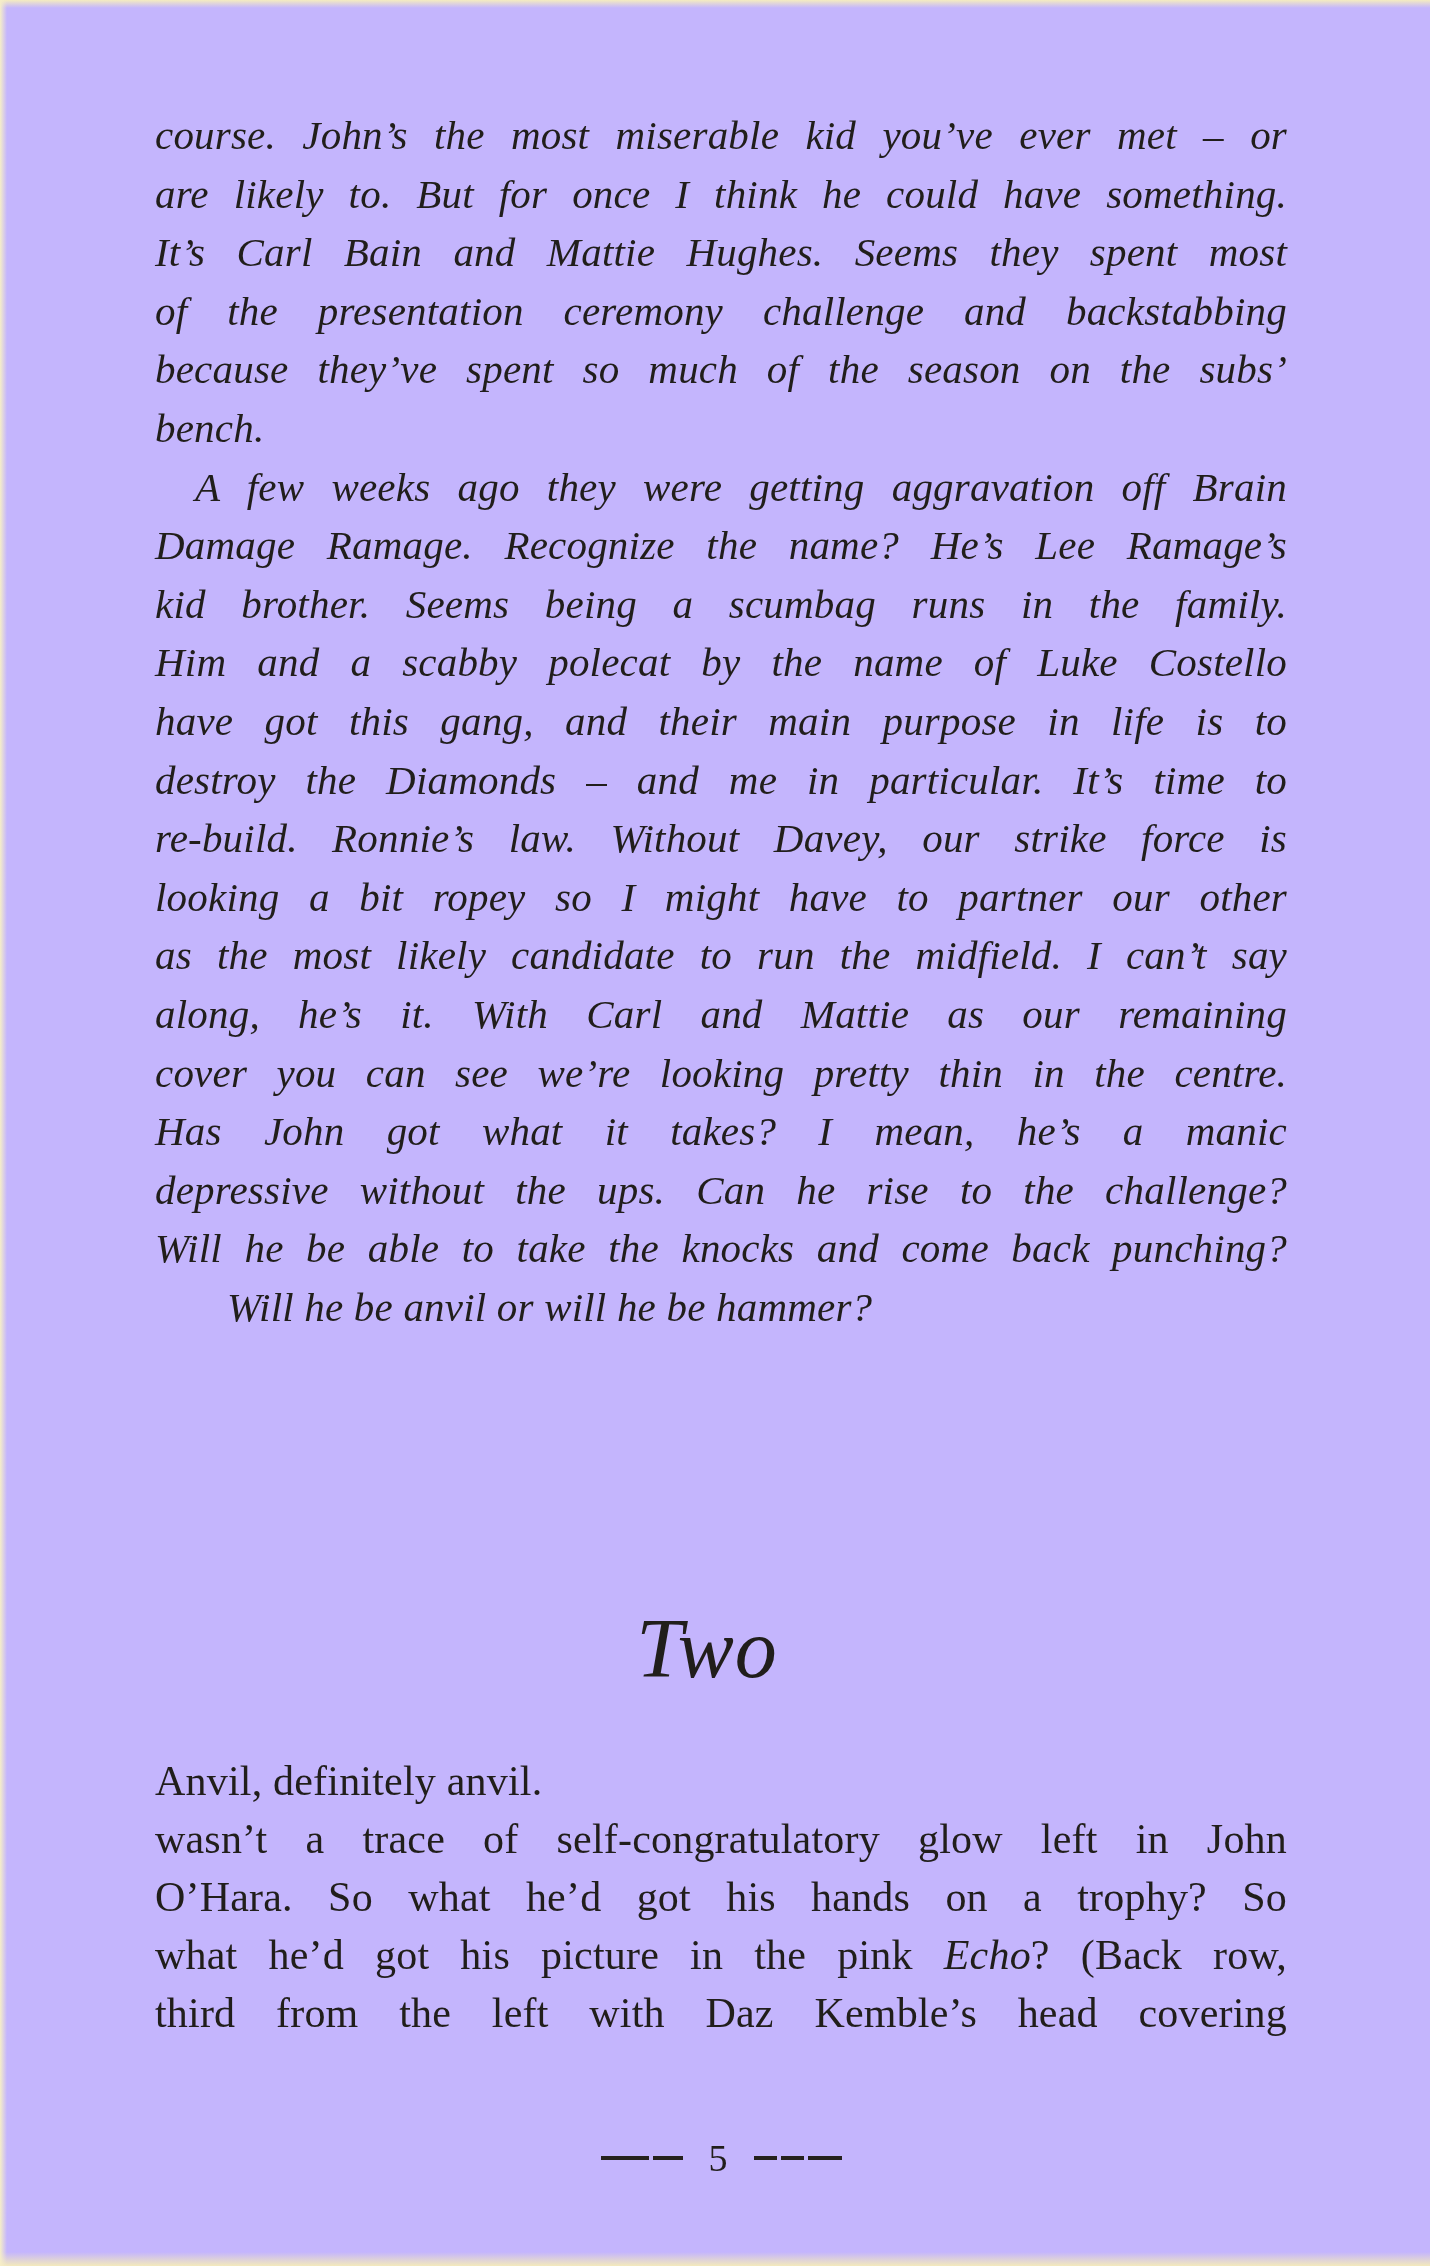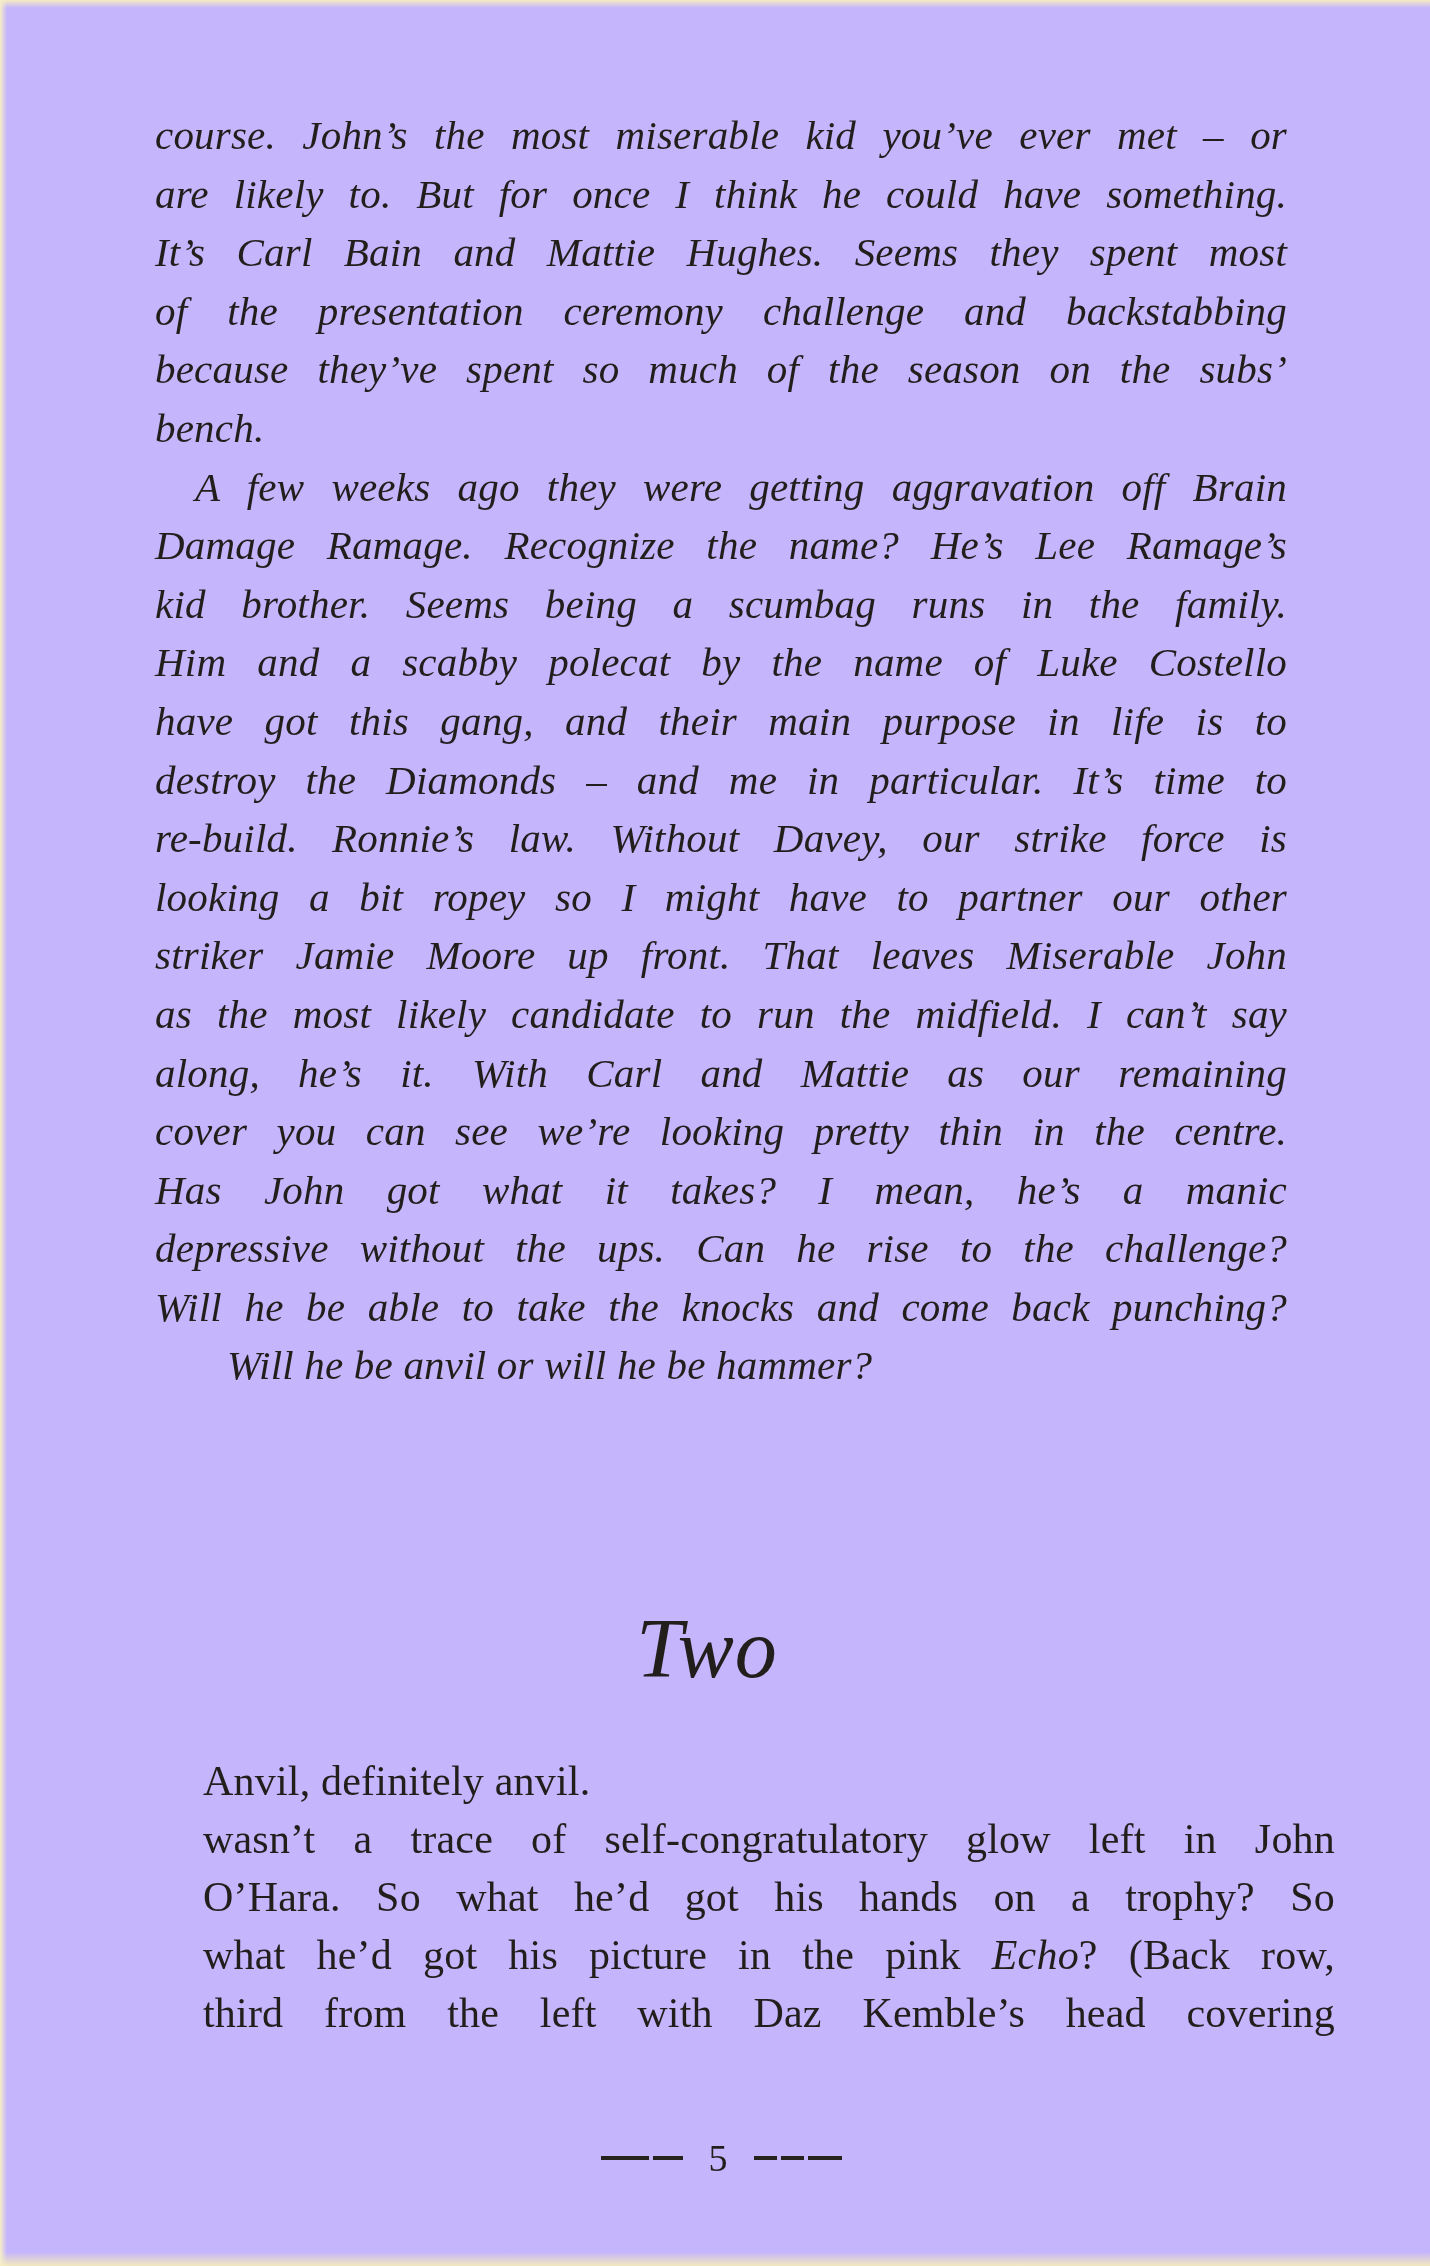--- a/index.html
+++ b/index.html
@@ -26,21 +26,20 @@
   .italic-block{
     position:absolute;left:155px;top:106px;width:1132px;
     font-style:italic;
     font-size:41px;line-height:58.6px;
     letter-spacing:.2px;
   }
   .roman-block{
     position:absolute;left:155px;top:1752px;width:1132px;
     font-size:42px;line-height:58px;
     letter-spacing:.2px;
-    margin-left:48px;
   }
   .tline{text-align:justify;text-align-last:justify;hyphens:none;white-space:normal;}
   .tline.end{text-align-last:left;}
   .ind-sm{text-indent:40px;}
   .ind-md{text-indent:52px;}
   .ind-lg{text-indent:72px;}
   .it{font-style:italic;}
 
   .chapter{
     position:absolute;left:141px;top:1594px;width:1132px;margin:0;
@@ -78,21 +77,20 @@
     <div class="tline">because they’ve spent so much of the season on the subs’</div>
     <div class="tline end">bench.</div>
     <div class="tline ind-sm">A few weeks ago they were getting aggravation off Brain</div>
     <div class="tline">Damage Ramage. Recognize the name? He’s Lee Ramage’s</div>
     <div class="tline">kid brother. Seems being a scumbag runs in the family.</div>
     <div class="tline">Him and a scabby polecat by the name of Luke Costello</div>
     <div class="tline">have got this gang, and their main purpose in life is to</div>
     <div class="tline">destroy the Diamonds – and me in particular. It’s time to</div>
     <div class="tline">re-build. Ronnie’s law. Without Davey, our strike force is</div>
     <div class="tline">looking a bit ropey so I might have to partner our other</div>
-    <div class="tline">striker Jamie Moore up front. That leaves Miserable John</div>
     <div class="tline">as the most likely candidate to run the midfield. I can’t say</div>
     <div class="tline">along, he’s it. With Carl and Mattie as our remaining</div>
     <div class="tline">cover you can see we’re looking pretty thin in the centre.</div>
     <div class="tline">Has John got what it takes? I mean, he’s a manic</div>
     <div class="tline">depressive without the ups. Can he rise to the challenge?</div>
     <div class="tline">Will he be able to take the knocks and come back punching?</div>
     <div class="tline end ind-lg">Will he be anvil or will he be hammer?</div>
   </div>
 
   <h1 class="chapter">Two</h1>

